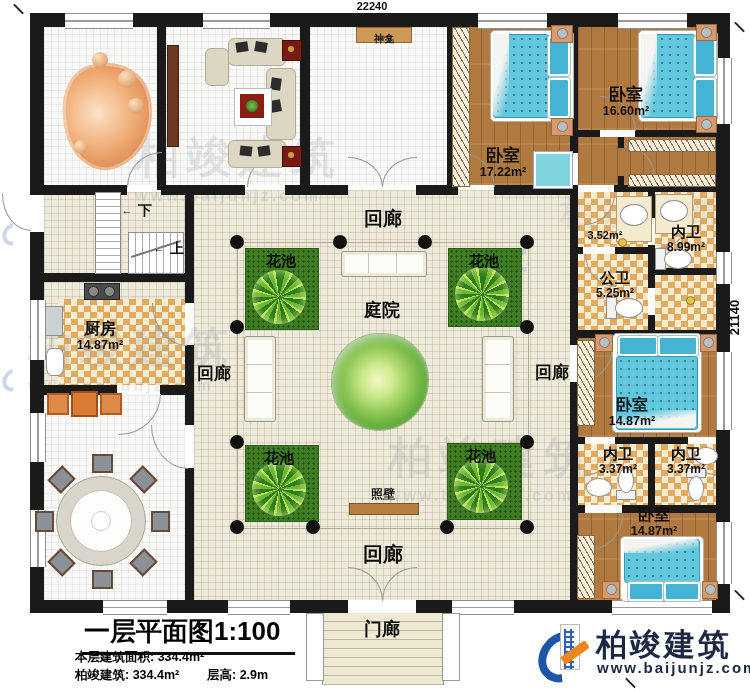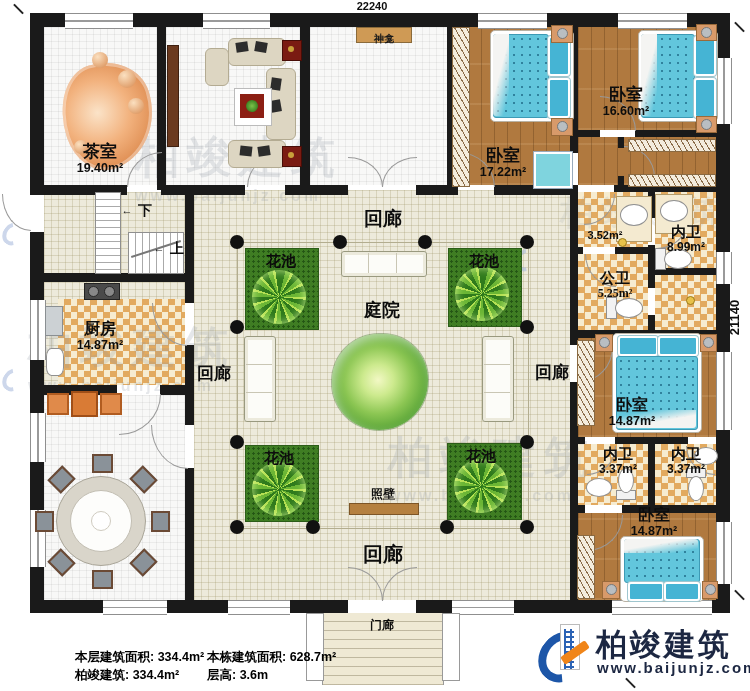--- a/index.html
+++ b/index.html
@@ -352,40 +352,36 @@
   <div class="abs" style="left:133px;top:553px;width:17px;height:15px;background:#8a9299;border:2px solid #6b4a35;transform:rotate(135deg);"></div>
   <div class="abs" style="left:92px;top:570px;width:17px;height:15px;background:#8a9299;border:2px solid #6b4a35;"></div>
   <div class="abs" style="left:51px;top:553px;width:17px;height:15px;background:#8a9299;border:2px solid #6b4a35;transform:rotate(45deg);"></div>
   <div class="abs" style="left:34px;top:512px;width:17px;height:15px;background:#8a9299;border:2px solid #6b4a35;transform:rotate(90deg);"></div>
   <div class="abs" style="left:51px;top:470px;width:17px;height:15px;background:#8a9299;border:2px solid #6b4a35;transform:rotate(135deg);"></div>
 
   <div class="porch" style="left:322px;top:613px;width:120px;height:72px;"></div>
   <div class="pilaster" style="left:306px;top:613px;width:16px;height:66px;"></div>
   <div class="pilaster" style="left:442px;top:613px;width:16px;height:66px;"></div>
 
-  <div class="rlabel" style="left:55px;top:142px;width:90px;">
-    <span class="rname">茶室</span>
-    <span class="rarea">19.40m²</span>
-  </div>
   <div class="rlabel" style="left:462px;top:146px;width:82px;">
     <span class="rname">卧室</span>
     <span class="rarea">17.22m²</span>
   </div>
   <div class="rlabel" style="left:585px;top:85px;width:82px;">
     <span class="rname">卧室</span>
     <span class="rarea">16.60m²</span>
   </div>
   <div class="rlabel sm" style="left:580px;top:221px;width:50px;">
     <span class="rarea" style="font-size:11px;">3.52m²</span>
   </div>
   <div class="rlabel md" style="left:658px;top:224px;width:56px;">
     <span class="rname">内卫</span>
     <span class="rarea">8.99m²</span>
   </div>
-  <div class="rlabel md" style="left:586px;top:270px;width:58px;font-family:Liberation Serif, serif;">
+  <div class="rlabel md" style="left:586px;top:270px;width:58px;">
     <span class="rname">公卫</span>
     <span class="rarea">5.25m²</span>
   </div>
   <div class="rlabel" style="left:592px;top:396px;width:80px;">
     <span class="rname" style="font-size:16px;">卧室</span>
     <span class="rarea">14.87m²</span>
   </div>
   <div class="rlabel md" style="left:590px;top:446px;width:56px;">
     <span class="rname">内卫</span>
     <span class="rarea">3.37m²</span>
@@ -406,48 +402,45 @@
   <div class="plain" style="left:355px;top:206px;width:56px;font-size:19px;">回廊</div>
   <div class="plain" style="left:188px;top:362px;width:52px;font-size:17px;">回廊</div>
   <div class="plain" style="left:526px;top:361px;width:52px;font-size:17px;">回廊</div>
   <div class="plain" style="left:354px;top:541px;width:58px;font-size:20px;">回廊</div>
   <div class="plain" style="left:350px;top:298px;width:64px;font-size:18px;">庭院</div>
   <div class="plain" style="left:251px;top:252px;width:60px;font-size:15px;color:#0a0a0a;">花池</div>
   <div class="plain" style="left:454px;top:252px;width:60px;font-size:15px;">花池</div>
   <div class="plain" style="left:249px;top:449px;width:60px;font-size:15px;">花池</div>
   <div class="plain" style="left:451px;top:447px;width:60px;font-size:15px;">花池</div>
   <div class="plain" style="left:361px;top:486px;width:44px;font-size:12px;">照壁</div>
-  <div class="plain" style="left:356px;top:617px;width:52px;font-size:12px;">门廊</div>
+  <div class="plain" style="left:356px;top:617px;width:52px;font-size:18px;">门廊</div>
   <div class="plain" style="left:120px;top:204px;width:14px;font-size:11px;">←</div>
   <div class="plain" style="left:136px;top:202px;width:18px;font-size:14px;">下</div>
   <div class="plain" style="left:152px;top:242px;width:14px;font-size:11px;">←</div>
   <div class="plain" style="left:168px;top:240px;width:18px;font-size:14px;">上</div>
 
   <div class="plain" style="left:340px;top:0px;width:64px;font-size:11px;">22240</div>
   <div class="plain" style="left:702px;top:310px;width:64px;font-size:13px;transform:rotate(-90deg);">21140</div>
   <div class="tick" style="left:733px;top:26px;"></div>
   <div class="tick" style="left:733px;top:594px;"></div>
   <div class="tick" style="left:12px;top:8px;"></div>
   <div class="tick" style="left:624px;top:682px;"></div>
 
+  <div class="bigtitle" style="left:82px;top:614px;">一层平面图1:100</div>
   <div class="stat" style="left:75px;top:649px;">
     <span>本层建筑面积:</span>
     <span>334.4m²</span>
   </div>
-  <div class="stat" style="left:207px;top:649px;">
-    <span>本栋建筑面积:</span>
-    <span>628.7m²</span>
-  </div>
   <div class="stat" style="left:75px;top:667px;">
     <span>柏竣建筑:</span>
     <span>334.4m²</span>
   </div>
   <div class="stat" style="left:207px;top:667px;">
     <span>层高:</span>
-    <span>3.6m</span>
+    <span>2.9m</span>
   </div>
 
   <div class="crescent" style="left:540px;top:630px;"></div>
   <div class="bldg" style="left:560px;top:624px;width:18px;height:44px;"></div>
   <div class="swoosh" style="left:560px;top:648px;width:30px;height:9px;"></div>
   <div class="brand" style="left:596px;top:624px;">柏竣建筑</div>
   <div class="brandurl" style="left:597px;top:659px;">www.baijunjz.com</div>
 
 </div>
 

